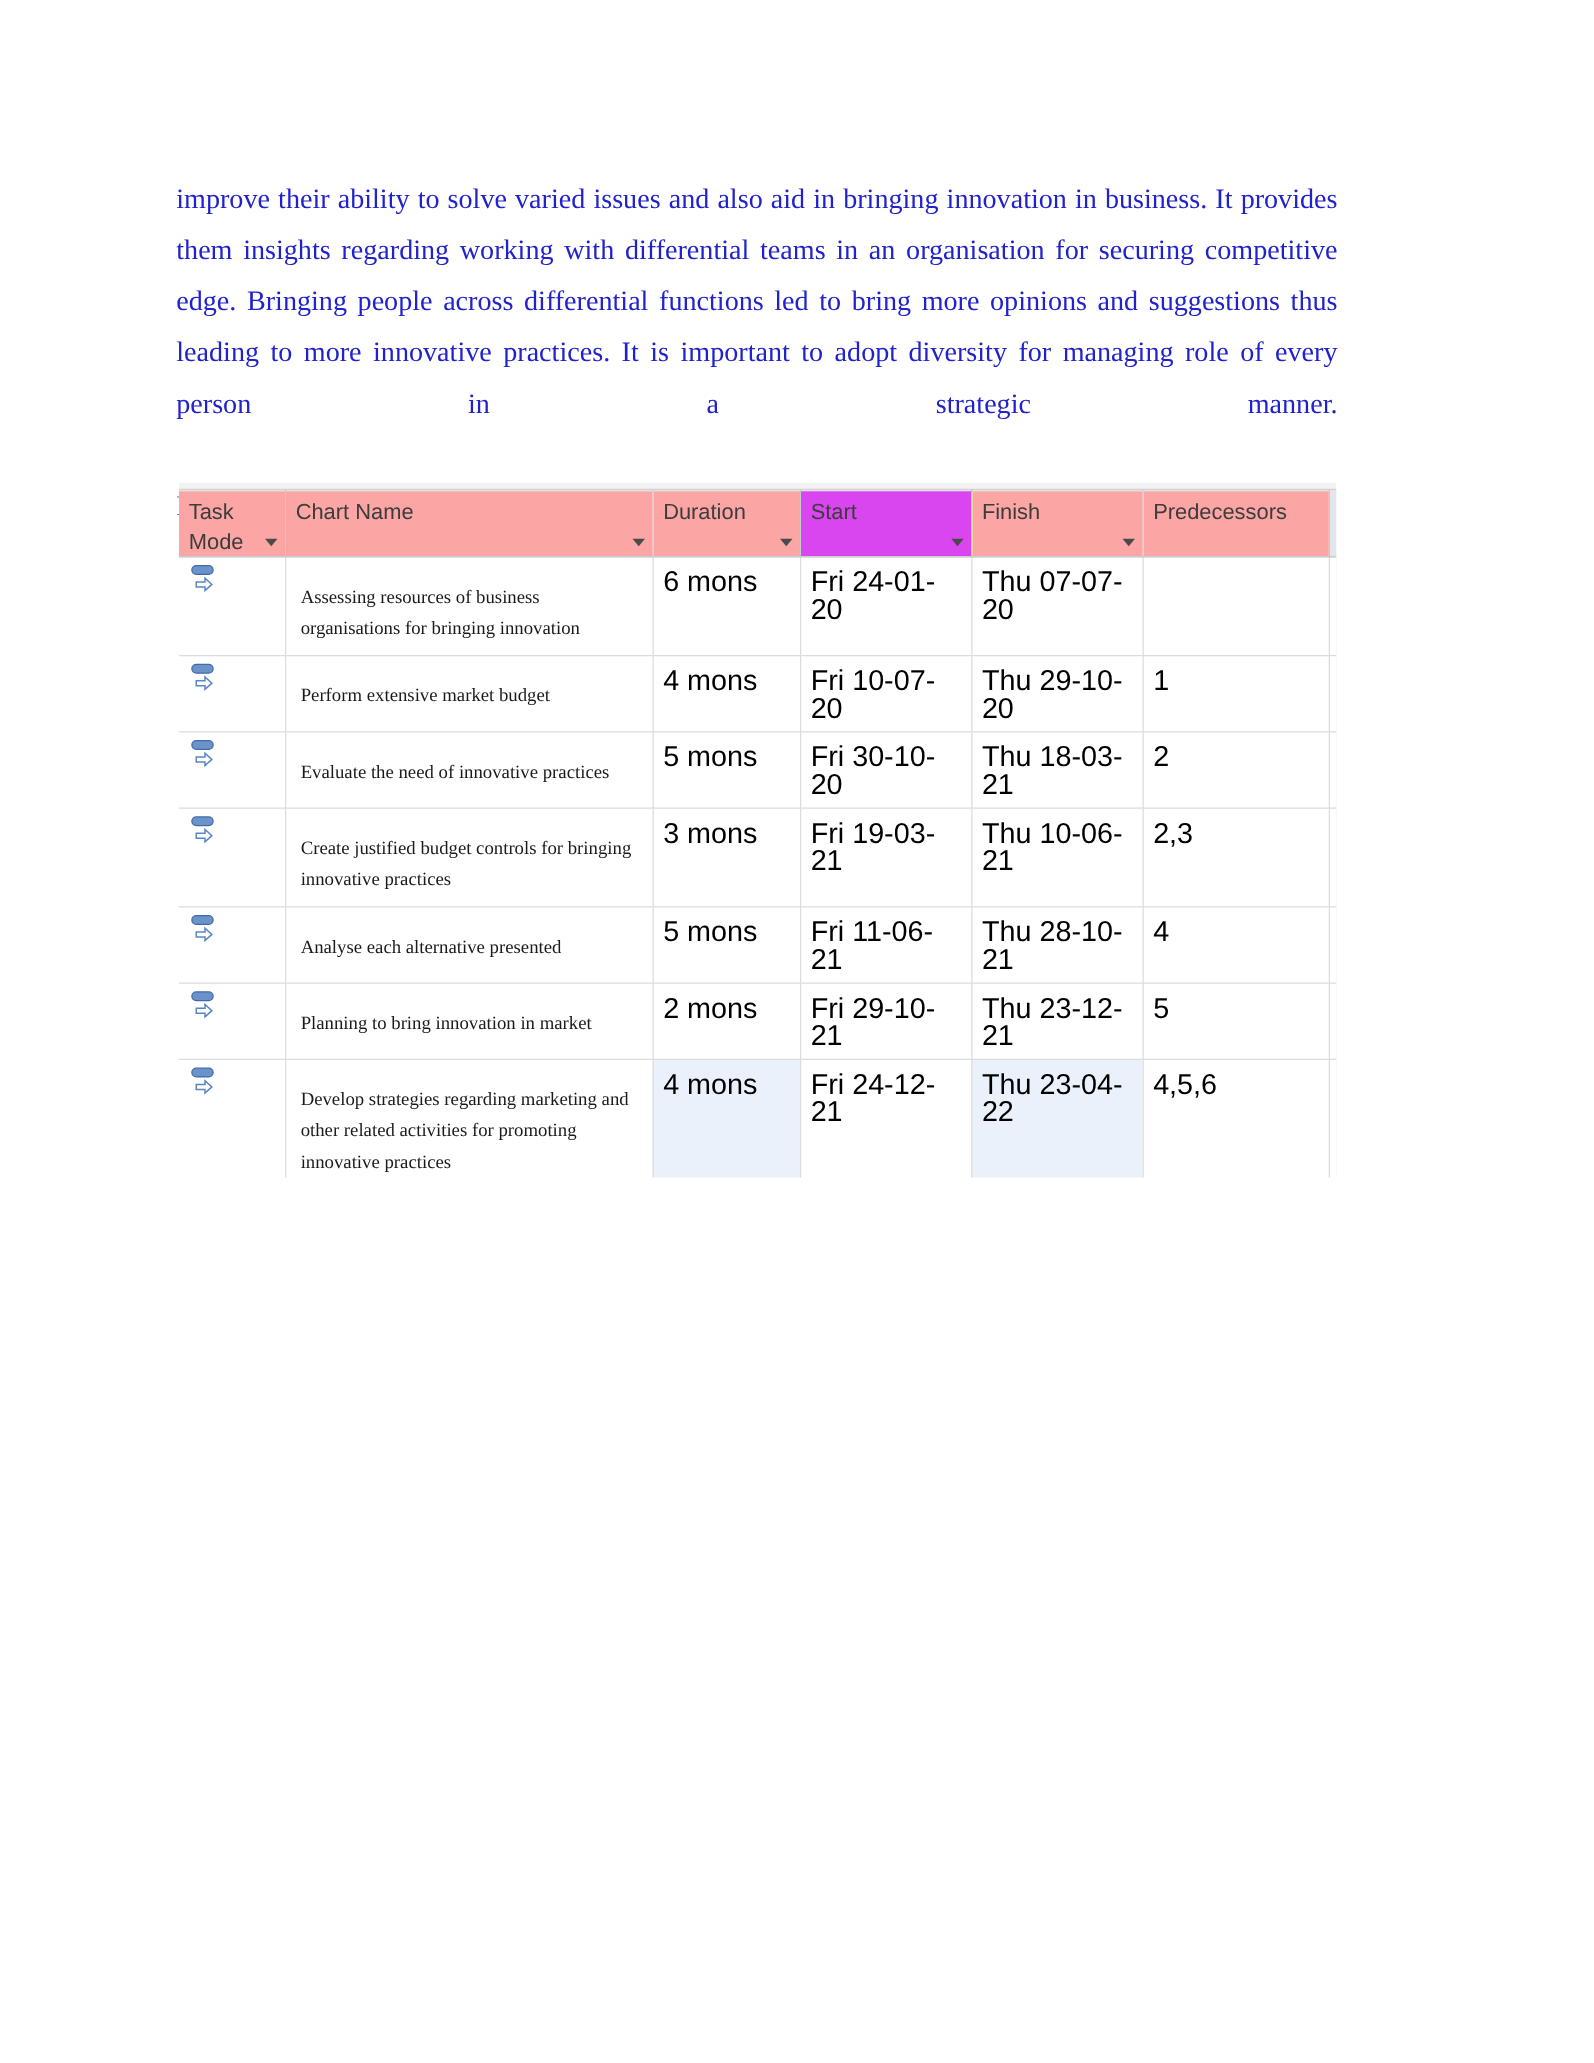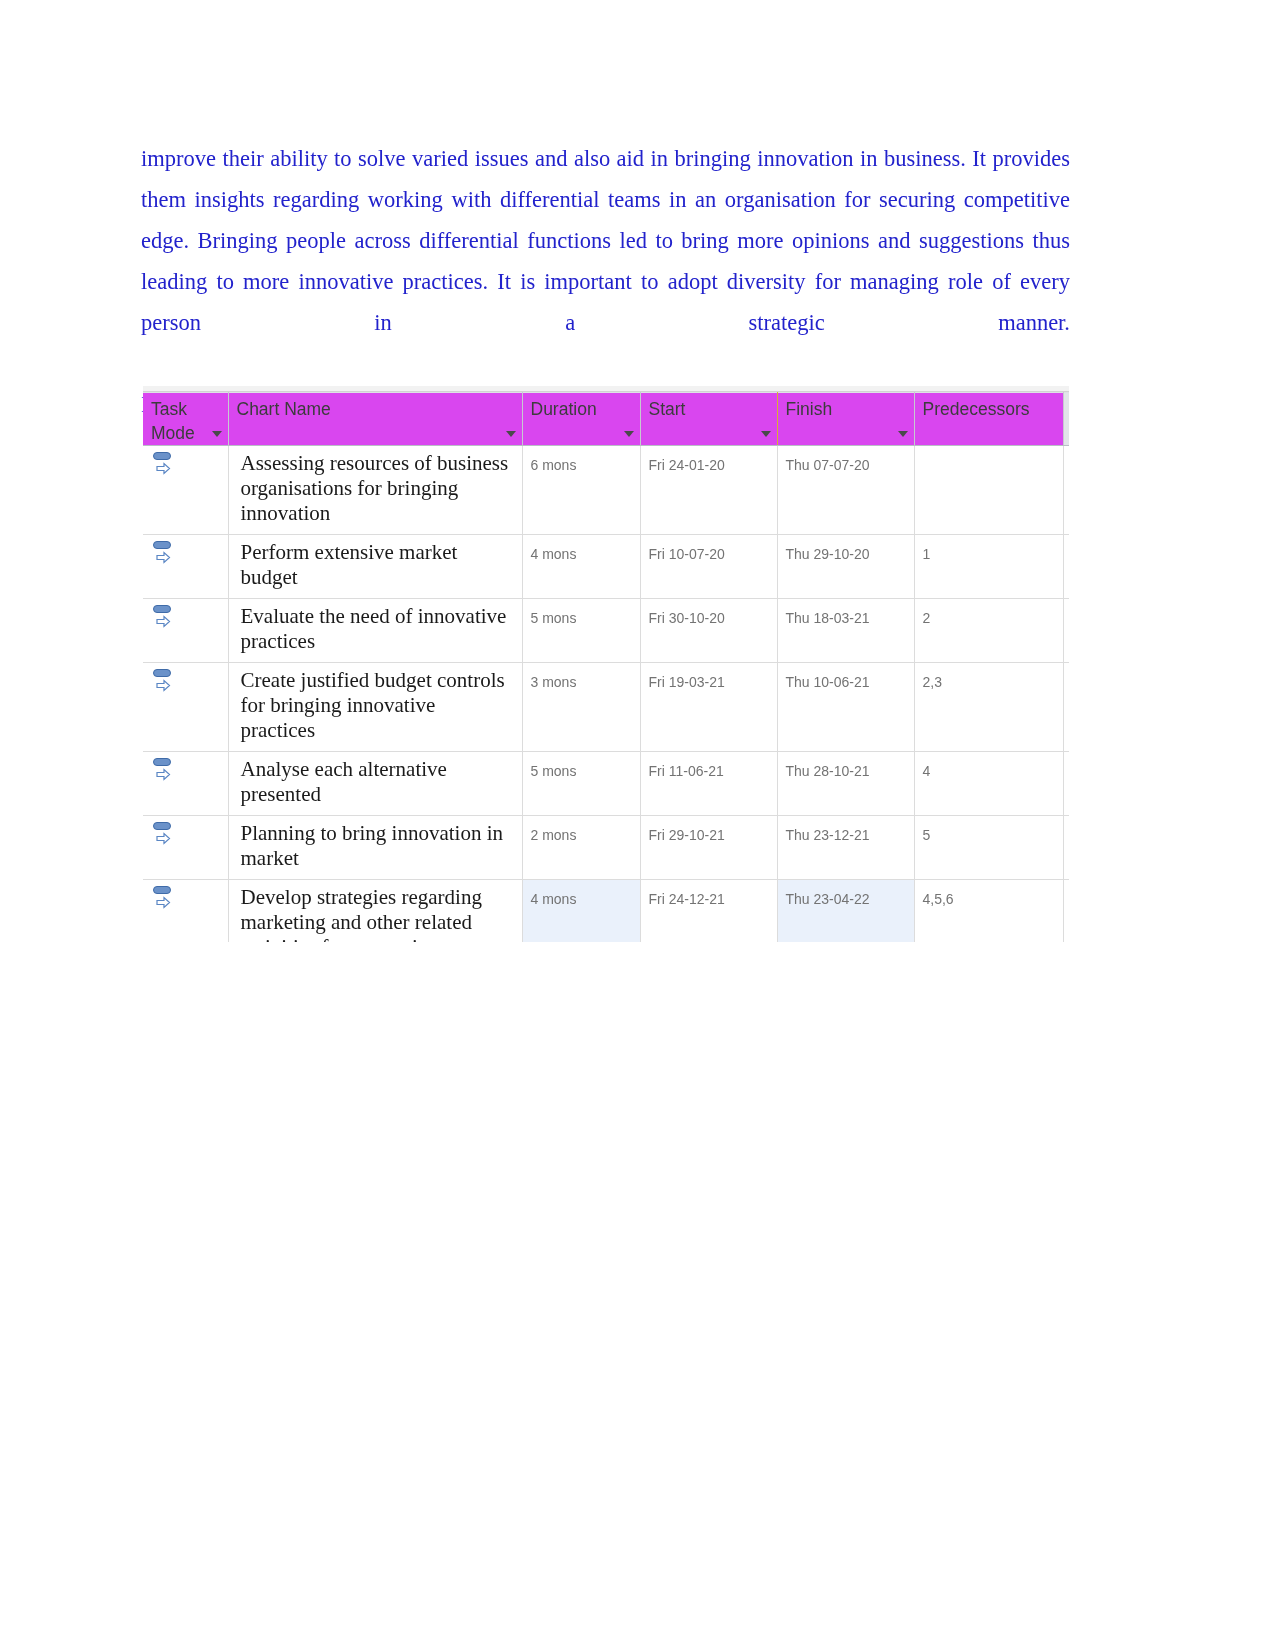--- a/index.html
+++ b/index.html
@@ -79,21 +79,21 @@
 
   table.gantt col.c-mode   { width: 85px; }
   table.gantt col.c-name   { width: 294px; }
   table.gantt col.c-dur    { width: 118px; }
   table.gantt col.c-start  { width: 137px; }
   table.gantt col.c-finish { width: 137px; }
   table.gantt col.c-pred   { width: 149px; }
   table.gantt col.c-extra  { width: 6px; }
 
   thead th {
-    background: #d946ef;
+    background: #fca5a5;
     border-right: 1px solid #c6cad0;
     border-bottom: 1px solid #b9bec6;
     border-top: 1px solid #dfe2e6;
     height: 52px;
     padding: 4px 0 0 8px;
     vertical-align: top;
     text-align: left;
     font-weight: normal;
     font-size: 17.5px;
     color: #3c3c3c;
@@ -131,31 +131,31 @@
     padding: 6px 8px 8px 8px;
     box-sizing: border-box;
     background: #ffffff;
   }
   tbody td.mode-cell {
     padding: 6px 0 0 10px;
     border-right: 1px solid #dcdcdc;
   }
   tbody td.name-cell {
     font-family: "Liberation Serif", serif;
-    font-size: 21px;
+    font-size: 15px;
     line-height: 25px;
     color: #1a1a1a;
     padding-left: 12px;
-    padding-top: 5px;
+    padding-top: 20px;
   }
   tbody td.data-cell {
     font-family: "Liberation Sans", sans-serif;
-    font-size: 14px;
+    font-size: 23px;
     line-height: 22px;
-    color: #737373;
+    color: #000000;
     padding-top: 8px;
   }
   tbody td.sel {
     background: #eaf1fb;
   }
   tbody tr.last td {
     border-bottom: 1px solid #cfcfcf;
   }
 
   

